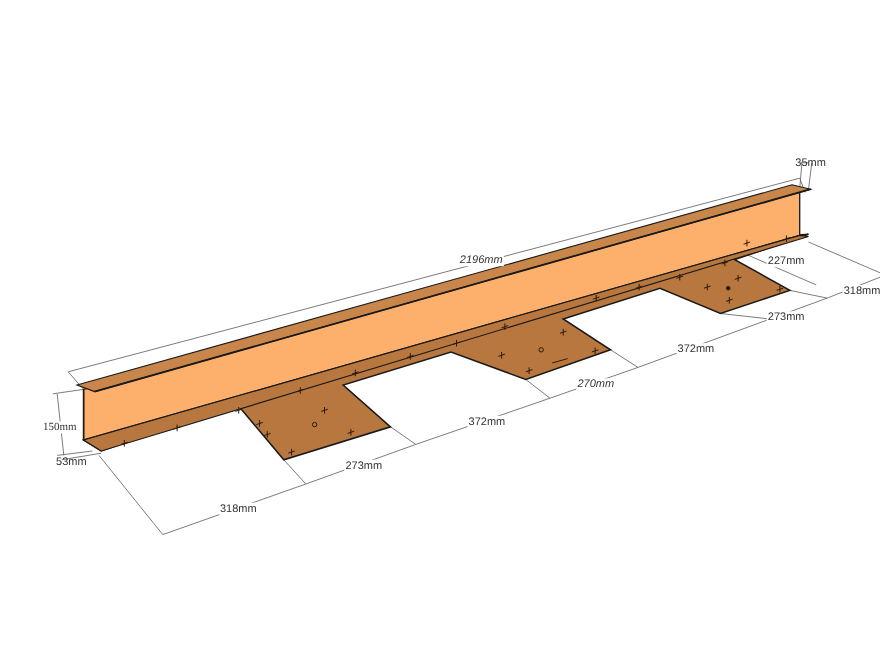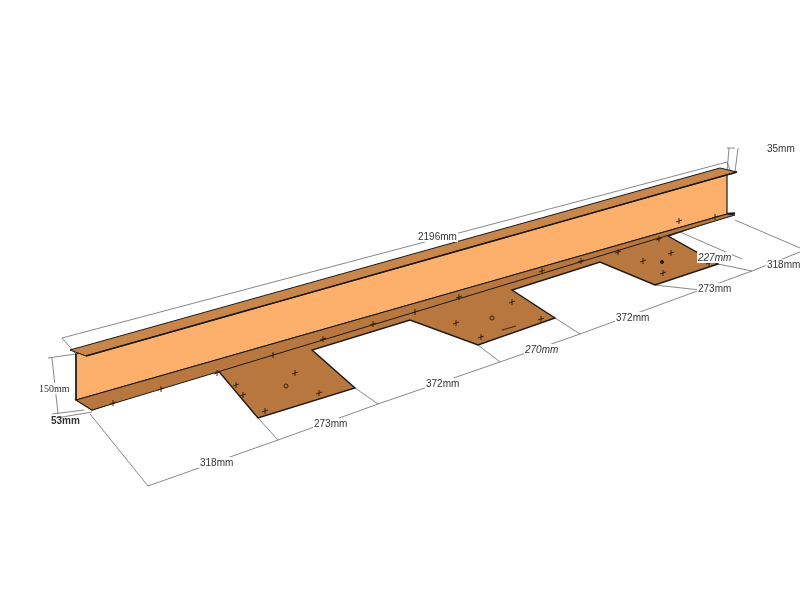--- a/index.html
+++ b/index.html
@@ -100,24 +100,24 @@
     <path d="M676,222 l6,-2 M679,218 l0,6"></path>
     <path d="M706,264 l6,-2 M709,260 l0,6"></path>
     <path d="M712,218 l6,-2 M715,214 l0,6"></path>
     <line x1="502" y1="330" x2="516" y2="326"></line>
     <circle cx="286" cy="386" r="2" fill="none"></circle>
     <circle cx="492" cy="318" r="2" fill="none"></circle>
     <circle cx="662" cy="262" r="1.6" fill="#2a1a0a"></circle>
   </g>
 </svg>
 
-<span class="dim-label" style="left:417px;top:231px;">2196mm</span>
-<span class="dim-label" style="left:722px;top:143px;background:transparent;margin-left:44px;">35mm</span>
+<span class="dim-label" style="left:417px;top:231px;font-style:italic;">2196mm</span>
+<span class="dim-label" style="left:722px;top:143px;background:transparent;">35mm</span>
 <span class="dim-label" style="left:38px;top:383px;font-family:Liberation Serif, serif;">150mm</span>
-<span class="dim-label" style="left:50px;top:415px;background:transparent;font-weight:bold;">53mm</span>
+<span class="dim-label" style="left:50px;top:415px;background:transparent;">53mm</span>
 <span class="dim-label" style="left:199px;top:457px;">318mm</span>
 <span class="dim-label" style="left:313px;top:418px;">273mm</span>
 <span class="dim-label" style="left:425px;top:378px;">372mm</span>
 <span class="dim-label" style="left:524px;top:344px;font-style:italic;">270mm</span>
 <span class="dim-label" style="left:615px;top:312px;">372mm</span>
 <span class="dim-label" style="left:697px;top:283px;">273mm</span>
-<span class="dim-label" style="left:697px;top:252px;font-style:italic;">227mm</span>
+<span class="dim-label" style="left:697px;top:232px;">227mm</span>
 <span class="dim-label" style="left:766px;top:259px;">318mm</span>
 
 </body></html>

